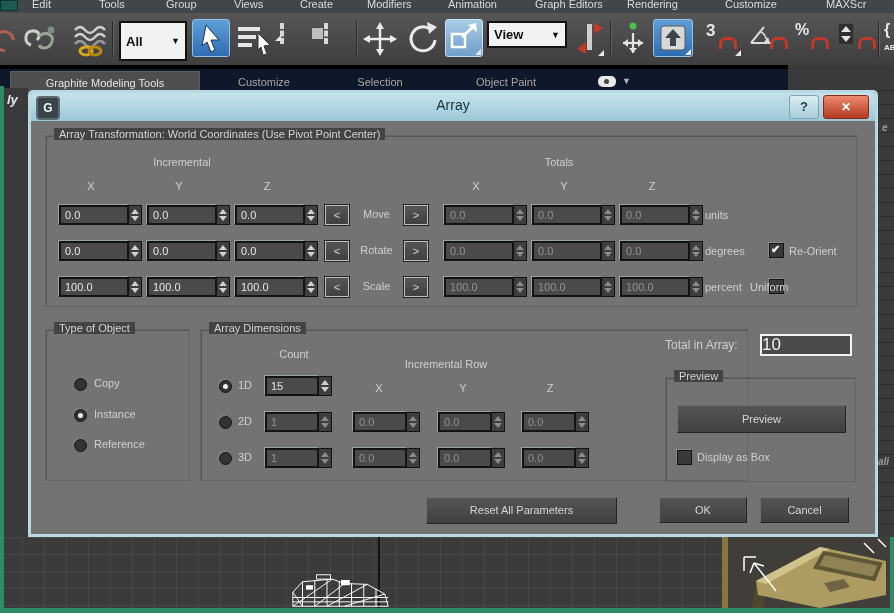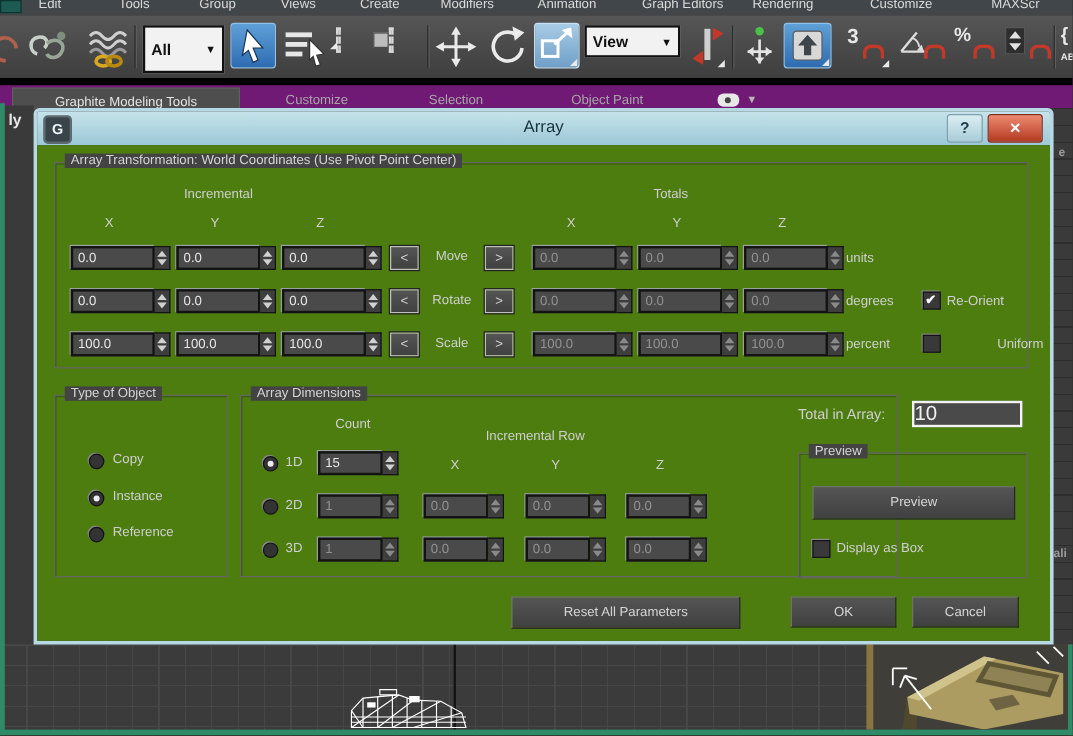--- a/index.html
+++ b/index.html
@@ -16,43 +16,43 @@
   .tbtn-hl{background:linear-gradient(#5fa0d8,#2e6cb2);border:1px solid #8fc0e8;border-radius:3px;box-sizing:border-box;}
   .tbtn-hl2{background:linear-gradient(#a9cce6,#6f9fc8);border:1px solid #c4e0f2;border-radius:3px;box-sizing:border-box;}
   .dd{display:flex;align-items:center;justify-content:space-between;background:#f2f2f2;border:2px solid #111;
       box-sizing:border-box;padding:0 5px;color:#111;font-size:13px;font-weight:bold;}
   .dd .ddar{font-size:9px;color:#111;}
   .dashbox{border:2px dashed #d8d8d8;box-sizing:border-box;position:relative;}
   .magnet{position:absolute;width:12px;height:9px;border:3px solid #c2392a;border-bottom:none;border-radius:7px 7px 0 0;}
   .corner::before{content:"";position:absolute;right:1px;bottom:1px;border-left:6px solid transparent;border-bottom:6px solid #e8e8e8;}
   .glyph{position:absolute;color:#e8e8e8;font-weight:bold;}
   
-  .ribbon{position:absolute;left:0;top:65px;width:894px;height:25px;background:#701a75;border-top:6px solid #000000;box-sizing:border-box;}
+  .ribbon{position:absolute;left:0;top:65px;width:788px;height:25px;background:#0f172a;border-top:4px solid #000000;box-sizing:border-box;}
   .rtab{position:absolute;top:2px;height:22px;line-height:22px;font-size:11px;color:#a6a6a6;text-align:center;}
   .rtab.active{background:#4e4e4e;color:#e4e4e4;border:1px solid #5e5e5e;border-bottom:none;box-sizing:border-box;}
   .ribicon{position:absolute;top:7px;width:18px;height:11px;background:#e8e8e8;border-radius:5px;}
   .ribicon::after{content:"";position:absolute;left:6px;top:3px;width:5px;height:5px;background:#444;border-radius:50%;}
   
   .lstrip{position:absolute;left:4px;top:88px;width:24px;height:520px;background:#3a3a3a;}
   .rstrip{position:absolute;left:878px;top:90px;width:16px;height:447px;background:#3a3a3a;
      background-image:repeating-linear-gradient(to bottom,#2d2d2d 0 1px,transparent 1px 14px);}
-  .frag{position:absolute;color:#e8e8e8;font-weight:bold;font-size:13px;}
+  .frag{position:absolute;color:#e8e8e8;font-weight:bold;font-size:13px;font-style:italic;}
   .gframe{position:absolute;background:#2f8a68;}
   
   .dlg{position:absolute;left:28px;top:90px;width:850px;height:447px;box-sizing:border-box;
       border:3px solid #b7d9e3;border-radius:5px 5px 0 0;background:#434343;box-shadow:inset 0 0 0 1px #2e2e2e;}
   .titlebar{position:relative;height:28px;background:linear-gradient(#c6e3eb,#9cc8d6);border-radius:2px 2px 0 0;}
   .logo{position:absolute;left:5px;top:3px;width:20px;height:20px;background:#39444a;border:2px solid #5d6a70;border-radius:4px;
       color:#eef6f8;font-size:12px;font-weight:bold;text-align:center;line-height:20px;box-sizing:content-box;}
   .title{position:absolute;left:0;right:0;top:4px;text-align:center;font-size:14px;color:#16333d;}
   .helpbtn{position:absolute;right:56px;top:2px;width:28px;height:22px;background:linear-gradient(#daeef3,#a8ccd8);
       border:1px solid #7fa2ae;border-radius:3px;text-align:center;font-weight:bold;color:#1c3d49;font-size:13px;line-height:22px;}
   .closebtn{position:absolute;right:6px;top:2px;width:44px;height:22px;background:linear-gradient(#ee8a70,#b23a22);
       border:1px solid #8a2a18;border-radius:3px;color:#fff;text-align:center;font-weight:bold;font-size:12px;line-height:22px;}
-  .dlgbody{position:absolute;left:0;top:28px;right:0;bottom:0;background:#4d7c0f;}
+  .dlgbody{position:absolute;left:0;top:28px;right:0;bottom:0;background:#737373;}
   .gbox{position:absolute;border:1px solid #656565;box-shadow:inset 1px 1px 0 rgba(0,0,0,.25);box-sizing:border-box;}
   .legend{position:absolute;top:-8px;left:8px;background:#434343;padding:0 5px;font-size:11px;color:#d4d4d4;white-space:nowrap;}
   .lbl{position:absolute;font-size:11px;color:#cfcfcf;white-space:nowrap;}
   .lbl.c{text-align:center;}
   
   .spin{position:absolute;display:flex;height:20px;}
   .sfield{display:block;width:62px;height:16px;background:#4a4a4a;border:2px solid #131313;box-shadow:-1px -1px 0 #98a0a0;
       color:#e6e6e6;font-size:11px;line-height:16px;padding-left:4px;}
   .spin.narrow .sfield{width:46px;}
   .sarrows{display:flex;flex-direction:column;align-items:center;justify-content:center;gap:2px;width:13px;height:20px;
@@ -450,21 +450,21 @@
           </div>
         <div class="spin dis" style="left:574px;top:141px">
             <span class="sfield">100.0</span>
             <span class="sarrows">
               <i class="tu"></i>
               <i class="td"></i>
             </span>
           </div>
         <span class="lbl" style="left:659px;top:145px">percent</span>
         <span class="chk" style="left:723px;top:143px"></span>
-        <span class="lbl" style="left:785px;top:145px">Uniform</span>
+        <span class="lbl" style="left:704px;top:145px">Uniform</span>
       </div>
 
       <div class="gbox" style="left:14px;top:208px;width:145px;height:152px">
         <span class="legend">Type of Object</span>
         <span class="radio" style="left:28px;top:48px"></span>
         <span class="lbl" style="left:48px;top:47px">Copy</span>
         <span class="radio sel" style="left:28px;top:79px"></span>
         <span class="lbl" style="left:48px;top:78px">Instance</span>
         <span class="radio" style="left:28px;top:109px"></span>
         <span class="lbl" style="left:48px;top:108px">Reference</span>

